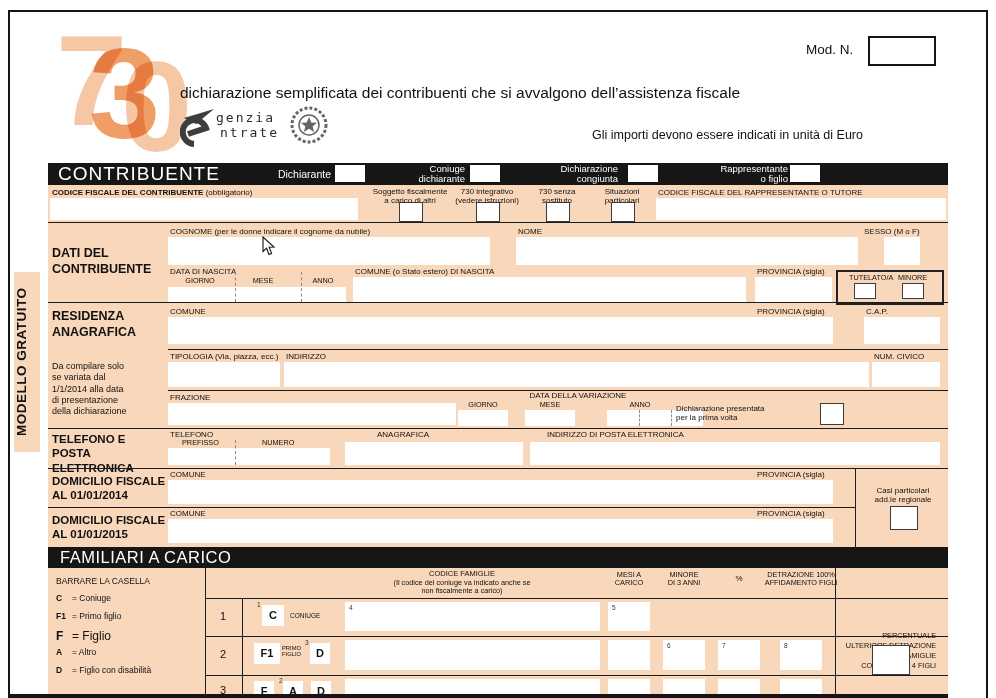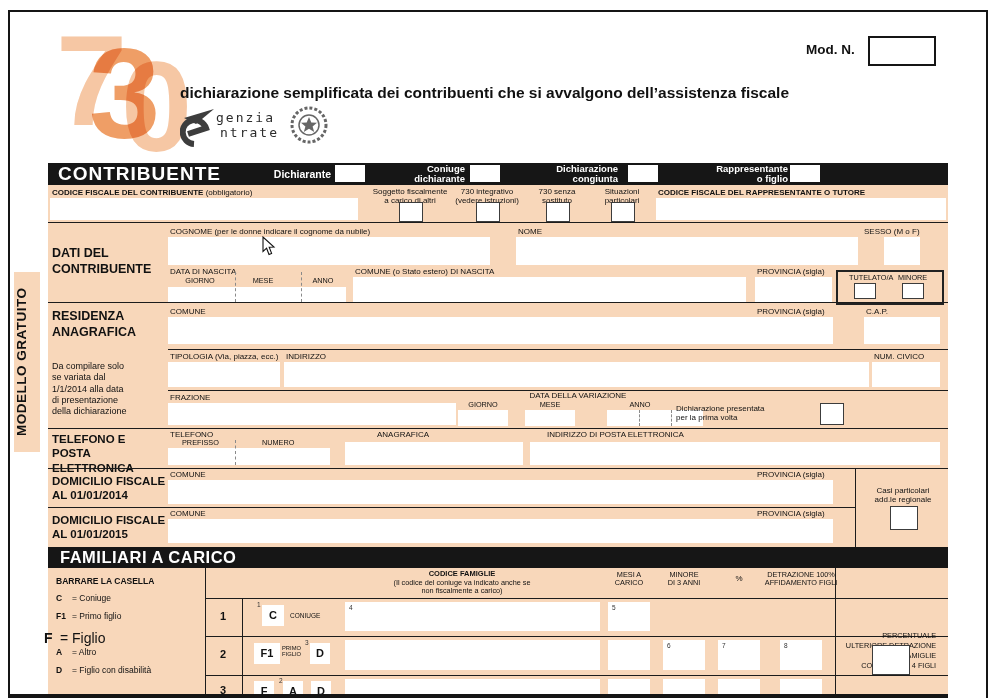--- a/index.html
+++ b/index.html
@@ -8,21 +8,21 @@
   .abs{position:absolute;}
   .frame{position:absolute;left:8px;top:10px;width:976px;height:700px;border:2px solid #151515;}
   .peach{position:absolute;background:#f8d7ba;}
   .fld{position:absolute;background:#ffffff;}
   .cb{position:absolute;background:#ffffff;border:1px solid #3c3c3c;}
   .cbn{position:absolute;background:#ffffff;}
   .hline{position:absolute;height:1px;background:#1c1c1c;}
   .vline{position:absolute;width:1px;background:#1c1c1c;}
   .lbl{position:absolute;font-size:8px;line-height:1.15;color:#111;white-space:pre-line;}
   .lbl7{font-size:7.3px;}
-  .b{font-weight:bold;}
+  .b{font-weight:normal;}
   .ctr{text-align:center;transform:translateX(-50%);}
   .sect{position:absolute;font-weight:bold;font-size:12.5px;line-height:1.25;white-space:pre-line;}
   .note{position:absolute;font-size:9px;line-height:1.25;white-space:pre-line;}
   .bar{position:absolute;background:#161616;color:#fff;}
   .dash{position:absolute;width:0;border-left:1px dashed #8a8a8a;}
   .letterbox{position:absolute;background:#fff;font-weight:bold;font-size:11px;text-align:center;}
   .sup{position:absolute;font-size:6.5px;color:#333;}
   .d730 span{position:absolute;font-weight:800;font-size:128px;line-height:0.8;
              mix-blend-mode:multiply;font-family:"Liberation Sans",sans-serif;}
   .vertical{position:absolute;left:14px;top:272px;width:26px;height:180px;background:#f8d7ba;
@@ -57,20 +57,21 @@
   <div class="abs" style="left:288px;top:104px;width:42px;height:42px;">
     <svg width="42" height="42" viewBox="0 0 42 42">
       <circle cx="21" cy="21" r="17" fill="none" stroke="#666" stroke-width="3" stroke-dasharray="3 2"></circle>
       <circle cx="21" cy="21" r="10" fill="none" stroke="#666" stroke-width="1.5"></circle>
       <path d="M21 13 L23.3 18.5 L29 18.8 L24.6 22.4 L26.2 28 L21 24.8 L15.8 28 L17.4 22.4 L13 18.8 L18.7 18.5 Z" fill="#666"></path>
     </svg>
   </div>
 
   <div class="abs b" style="left:806px;top:42px;font-size:13.5px;">Mod. N.</div>
   <div class="abs" style="left:868px;top:36px;width:64px;height:26px;border:2px solid #151515;background:#fff;"></div>
+  <div class="abs" style="left:592px;top:128px;font-size:12.5px;">Gli importi devono essere indicati in unità di Euro</div>
 
   <div class="vertical">MODELLO GRATUITO</div>
 
   <div class="peach" style="left:48px;top:185px;width:900px;height:509px;"></div>
 
   <div class="bar" style="left:48px;top:163px;width:900px;height:22px;">
     <span class="abs b" style="left:10px;top:0px;font-size:19px;letter-spacing:1px;">CONTRIBUENTE</span>
     <span class="abs b" style="left:195px;top:5px;width:88px;font-size:10.5px;text-align:right;">Dichiarante</span>
     <span class="cbn" style="left:287px;top:2px;width:30px;height:17px;"></span>
     <span class="abs b" style="left:350px;top:1px;width:67px;font-size:9.5px;line-height:1.05;text-align:right;white-space:pre-line;">Coniuge
@@ -215,21 +216,21 @@
   <div class="cb" style="left:890px;top:506px;width:26px;height:22px;"></div>
 
   <div class="bar" style="left:48px;top:547px;width:900px;height:21px;">
     <span class="abs b" style="left:12px;top:1px;font-size:16.5px;letter-spacing:0.5px;">FAMILIARI A CARICO</span>
   </div>
 
   <div class="lbl b" style="left:56px;top:577px;font-size:8.5px;">BARRARE LA CASELLA</div>
 
   <div class="lbl" style="left:56px;top:594px;font-size:8.5px;"><b style="display:inline-block;width:16px;">C</b><span>=  Coniuge</span></div>
   <div class="lbl" style="left:56px;top:612px;font-size:8.5px;"><b style="display:inline-block;width:16px;">F1</b><span>=  Primo figlio</span></div>
-  <div class="lbl" style="left:44px;top:630px;font-size:14px;"><b style="display:inline-block;width:16px;">F</b><span>=  Figlio</span></div>
+  <div class="lbl" style="left:56px;top:630px;font-size:12px;"><b style="display:inline-block;width:16px;">F</b><span>=  Figlio</span></div>
   <div class="lbl" style="left:56px;top:648px;font-size:8.5px;"><b style="display:inline-block;width:16px;">A</b><span>=  Altro</span></div>
   <div class="lbl" style="left:56px;top:666px;font-size:8.5px;"><b style="display:inline-block;width:16px;">D</b><span>=  Figlio con disabilità</span></div>
 
   <div class="lbl b ctr" style="left:462px;top:570px;font-size:7.5px;">CODICE FAMIGLIE</div>
   <div class="lbl lbl7 ctr" style="left:462px;top:579px;">(Il codice del coniuge va indicato anche se
 non fiscalmente a carico)</div>
   <div class="lbl lbl7 ctr" style="left:629px;top:571px;">MESI A
 CARICO</div>
   <div class="lbl lbl7 ctr" style="left:684px;top:571px;">MINORE
 DI 3 ANNI</div>

